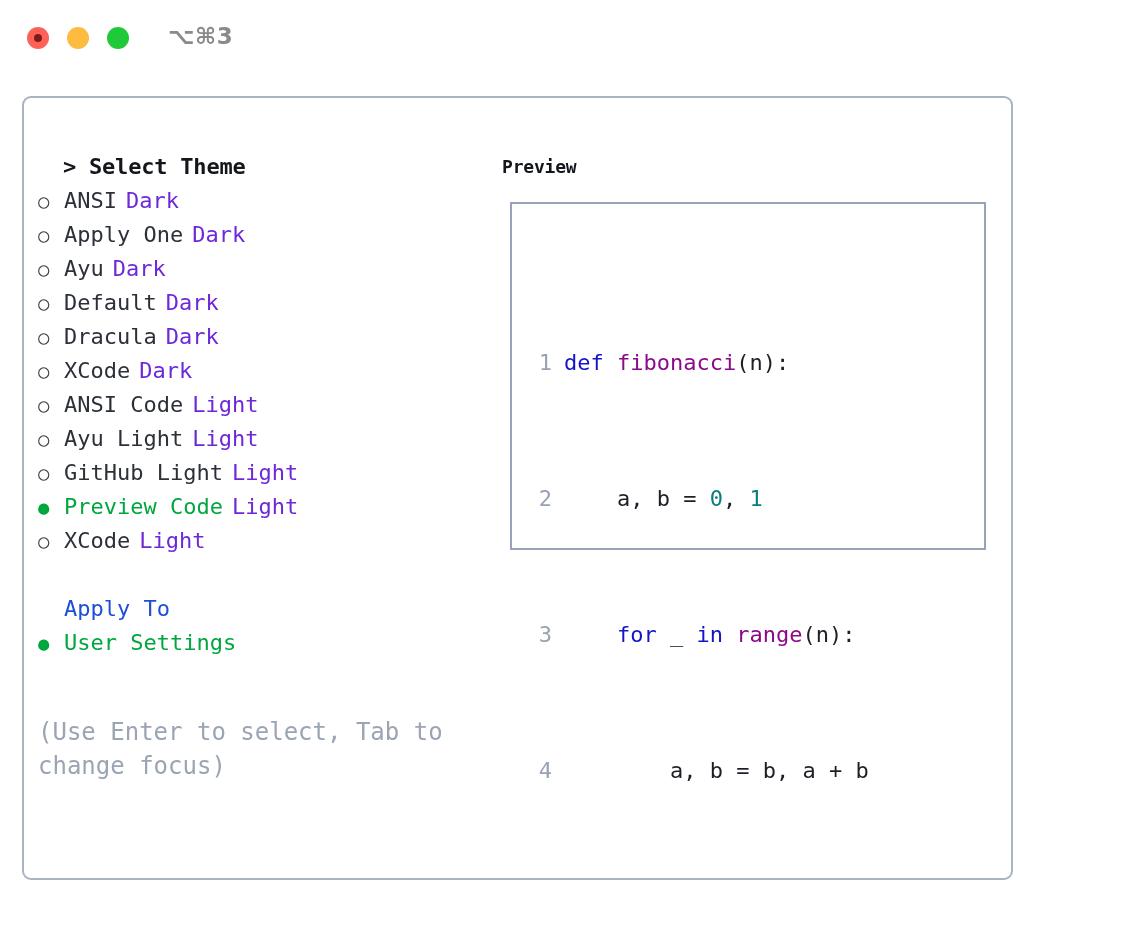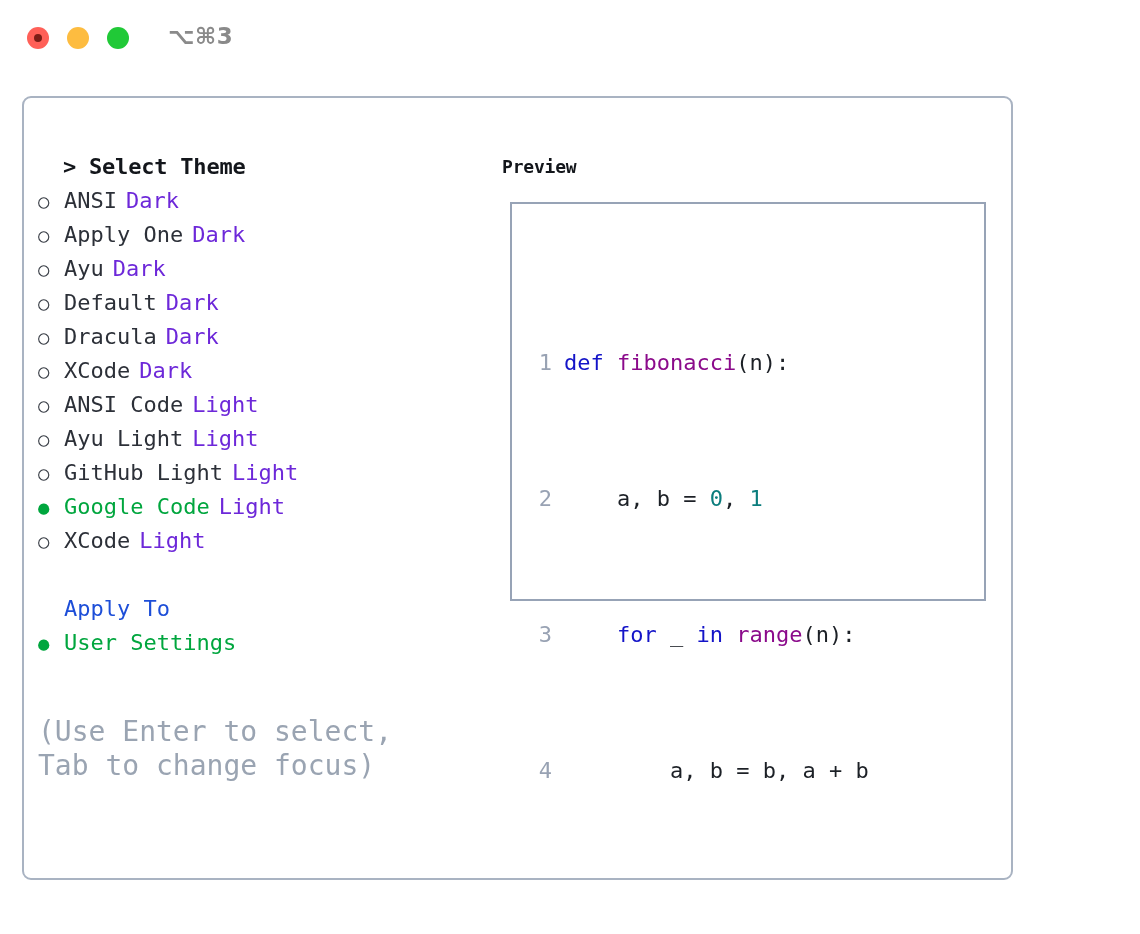--- a/index.html
+++ b/index.html
@@ -128,21 +128,21 @@
     color: #1d4ed8;
   }
 
   .spacer-row { height: 34px; }
 
   #hint {
     position: absolute;
     left: 14px;
     top: 617px;
     width: 420px;
-    font-size: 28px;
+    font-size: 24px;
     line-height: 34px;
     color: #9aa4b2;
   }
 
   
   #preview-column {
     position: absolute;
     left: 478px;
     top: 52px;
     width: 500px;
@@ -154,21 +154,21 @@
     color: #13161b;
     line-height: 34px;
     letter-spacing: -0.2px;
   }
 
   #preview-box {
     position: absolute;
     left: 8px;
     top: 52px;
     width: 476px;
-    height: 399px;
+    height: 348px;
     border: 2px solid #97a3b6;
     box-sizing: border-box;
     background: #ffffff;
   }
 
   #code-area {
     position: absolute;
     left: 14px;
     top: 40px;
     font-size: 22px;
@@ -244,21 +244,21 @@
       <div class="row">
         <span class="marker">○</span><span class="item-name">Ayu Light</span><span class="item-tag">Light</span>
       </div>
 
 
       <div class="row">
         <span class="marker">○</span><span class="item-name">GitHub Light</span><span class="item-tag">Light</span>
       </div>
 
       <div class="row">
-        <span class="marker sel">●</span><span class="item-name selected">Google Code</span><span class="item-tag">Light</span>
+        <span class="marker sel">●</span><span class="item-name selected">Preview Code</span><span class="item-tag">Light</span>
       </div>
 
       <div class="row">
         <span class="marker">○</span><span class="item-name">XCode</span><span class="item-tag">Light</span>
       </div>
 
       <div class="spacer-row"></div>
 
       <div class="row">
         <span class="marker blank">○</span><span class="section-title">Apply To</span>

